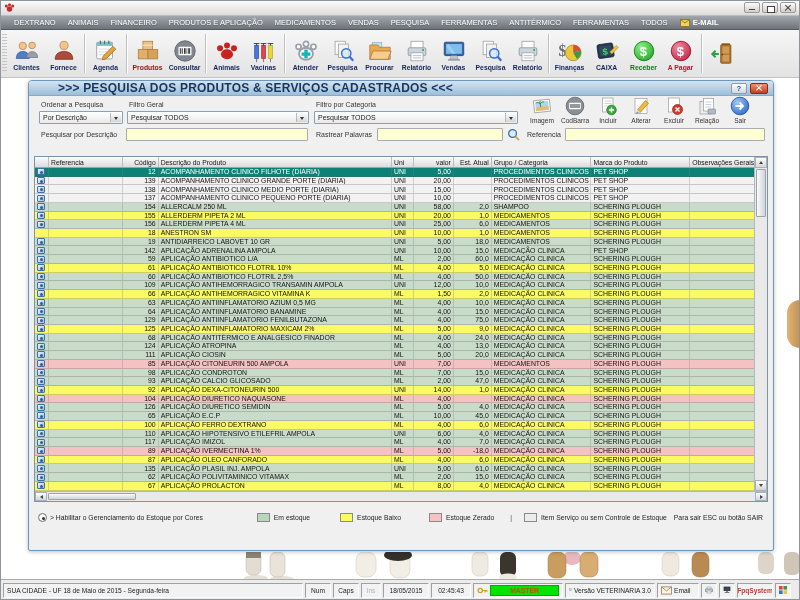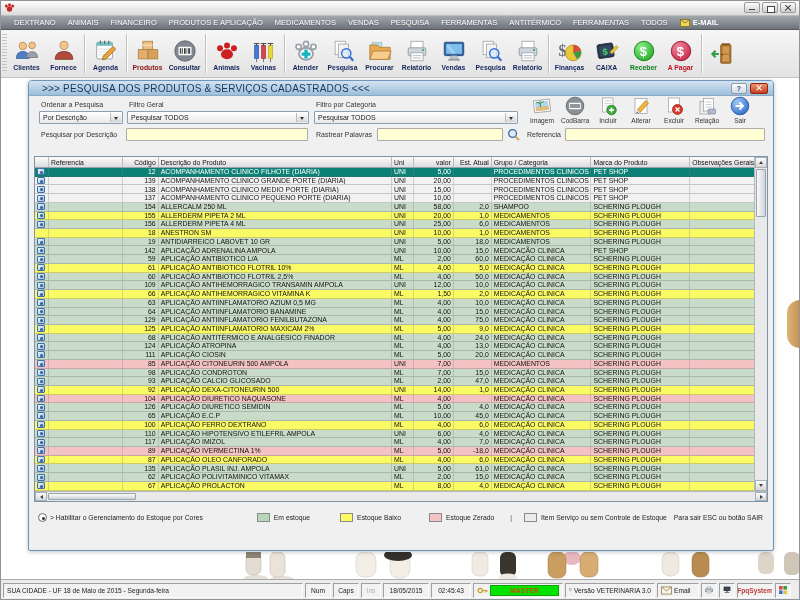--- a/index.html
+++ b/index.html
@@ -33,21 +33,21 @@
   .tb-sep{width:1px;background:#bfbfbf;margin:4px 2px;box-shadow:1px 0 0 #fff}
 
   
   .mdi{position:absolute;top:78px;left:0;right:0;bottom:20px;background:#fff}
   .dogs{position:absolute;left:0;bottom:0}
   .dog-ear{position:absolute;right:0;top:222px;width:13px;height:48px;background:linear-gradient(90deg,#e0b276,#c49252);border-radius:30px 0 0 30px}
 
   
   .panel{position:absolute;left:28px;top:80px;width:746px;height:471px;background:#f0f0f0;border:1px solid #6d96bc;border-radius:4px 4px 2px 2px;box-shadow:0 1px 4px rgba(0,0,0,.25), inset 0 0 0 1px #e7edf3;z-index:5}
   .panel-header{height:15px;background:linear-gradient(#d5e3f1,#9cbeda);border-bottom:1px solid #89a9c4;border-radius:3px 3px 0 0;display:flex;align-items:center;padding:0 5px}
-  .panel-title{font-size:10px;font-weight:normal;color:#17365d;margin-left:8px;letter-spacing:.2px}
+  .panel-title{font-size:12px;font-weight:bold;color:#17365d;margin-left:24px;letter-spacing:.2px}
   .ph-btns{margin-left:auto;display:flex;gap:3px}
   .ph-help{width:16px;height:11px;border:1px solid #8a9ba9;border-radius:2px;background:linear-gradient(#fdfdfd,#cfd9e2);font-size:7px;color:#2a4a7a;text-align:center;line-height:10px;font-weight:bold}
   .ph-close{width:18px;height:11px;border:1px solid #8a2a10;border-radius:2px;background:linear-gradient(#f0916d,#c43d1d);position:relative}
   .ph-close::before,.ph-close::after{content:"";position:absolute;left:50%;top:50%;width:7px;height:1.3px;background:#fff}
   .ph-close::before{transform:translate(-50%,-50%) rotate(45deg)}
   .ph-close::after{transform:translate(-50%,-50%) rotate(-45deg)}
 
   .flabel{position:absolute;font-size:7px;color:#333;white-space:nowrap}
   .dd{position:absolute;height:13px;border:1px solid #8aa0b5;background:linear-gradient(#fff,#e9e9e9);font-size:7px;color:#222;display:flex;align-items:center;padding:0 14px 0 3px;border-radius:1px}
   .dd .arrowbox{position:absolute;right:1px;top:1px;bottom:1px;width:11px;background:linear-gradient(#fdfdfd,#d5d5d5);border-left:1px solid #b3bcc4;display:flex;align-items:center;justify-content:center}

